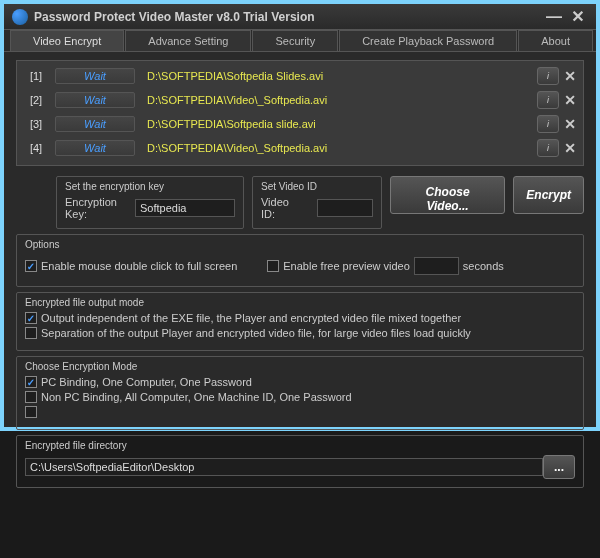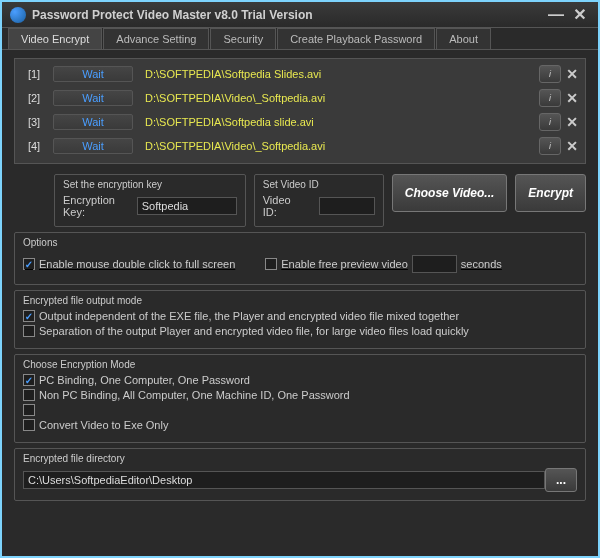--- a/index.html
+++ b/index.html
@@ -1,47 +1,47 @@
 <!DOCTYPE html>
 <html><head>
   <meta charset="utf-8">
   <style>
     * { box-sizing: border-box; margin: 0; padding: 0; }
     body { font-family: 'Segoe UI', Tahoma, sans-serif; font-size: 11px; background: #1a1a1a; width: 600px; height: 558px; overflow: hidden; }
-    .window { width: 600px; height: 558px; background: #2a2a2a; border: 2px solid #7dd3fc; }
+    .window { width: 600px; height: 431px; background: #2a2a2a; border: 4px solid #7dd3fc; }
     .titlebar { height: 26px; background: linear-gradient(#3a3a3a, #2a2a2a); border-bottom: 1px solid #555; display: flex; align-items: center; padding: 0 8px; color: #d0d0d0; font-weight: bold; font-size: 12px; }
     .titlebar .icon { width: 16px; height: 16px; margin-right: 6px; background: radial-gradient(circle at 30% 30%, #4a9eff, #1a5fa0); border-radius: 50%; }
     .titlebar .spacer { flex: 1; }
     .titlebar .win-btn { width: 20px; height: 20px; margin-left: 4px; color: #ccc; cursor: pointer; display: flex; align-items: center; justify-content: center; font-size: 16px; font-weight: bold; }
     .tabs { display: flex; background: #2a2a2a; border-bottom: 1px solid #555; padding-left: 6px; }
-    .tab { padding: 4px 12px; background: #333; color: #bbb; border: 1px solid #555; border-bottom: none; margin-right: 1px; cursor: pointer; font-size: 11px; }
+    .tab { padding: 4px 22px; background: #333; color: #bbb; border: 1px solid #555; border-bottom: none; margin-right: 1px; cursor: pointer; font-size: 11px; }
     .tab.active { background: #444; color: #ddd; }
     .content { padding: 8px 12px; }
     .file-list { background: #3a3a3a; border: 1px solid #555; padding: 4px; }
     .file-row { display: flex; align-items: center; height: 22px; margin-bottom: 2px; }
     .file-idx { width: 30px; color: #ddd; text-align: center; }
-    .file-status { width: 80px; color: #4a9eff; text-align: center; background: linear-gradient(#454545, #3a3a3a); border: 1px solid #555; border-radius: 2px; margin: 0 4px; padding: 1px 0; }
+    .file-status { width: 80px; color: #4a9eff; text-align: center; background: linear-gradient(#454545, #3a3a3a); border: 1px solid #555; border-radius: 2px; margin: 0 4px; padding: 1px 0; font-style: italic; }
     .file-path { flex: 1; color: #e8e850; padding-left: 8px; white-space: nowrap; overflow: hidden; }
     .file-btn { width: 22px; height: 18px; background: linear-gradient(#555, #3a3a3a); border: 1px solid #666; border-radius: 3px; margin-left: 3px; cursor: pointer; display: flex; align-items: center; justify-content: center; color: #ccc; font-size: 9px; font-style: italic; }
     .file-close { width: 18px; height: 18px; color: #ccc; cursor: pointer; display: flex; align-items: center; justify-content: center; font-size: 14px; font-weight: bold; margin-left: 2px; }
     .row-section { border: 1px solid #555; padding: 4px 8px 8px; margin-top: 5px; border-radius: 2px; }
     .top-row { display: flex; gap: 8px; margin-top: 10px; padding-left: 40px; }
     .enc-key-box, .vid-id-box { border: 1px solid #555; padding: 4px 8px 8px; border-radius: 2px; }
     .enc-key-box { flex: 1; }
     .vid-id-box { width: 130px; }
     .section-label { color: #ccc; font-size: 10px; margin-bottom: 4px; display: block; }
     .inline-row { display: flex; align-items: center; gap: 18px; }
     .inline-row label { color: #ccc; }
     input[type="text"] { background: #1e1e1e; border: 1px solid #555; color: #ddd; padding: 2px 4px; font-size: 11px; height: 18px; }
     .btn-large { background: linear-gradient(#555, #3a3a3a); border: 1px solid #777; border-radius: 3px; color: #fff; font-weight: bold; padding: 8px 12px; cursor: pointer; font-size: 12px; height: 38px; font-style: italic; }
     .btn-small { background: linear-gradient(#555, #3a3a3a); border: 1px solid #777; border-radius: 3px; color: #fff; font-weight: bold; padding: 4px 10px; cursor: pointer; font-size: 12px; }
     .chk-row { display: flex; align-items: center; gap: 4px; color: #ccc; margin: 3px 0; }
     .chk { width: 12px; height: 12px; border: 1px solid #888; background: #1e1e1e; display: inline-flex; align-items: center; justify-content: center; cursor: pointer; }
     .chk.checked::after { content: "✓"; color: #4a9eff; font-size: 10px; font-weight: bold; }
-    .options-row { display: flex; align-items: center; gap: 30px; text-decoration: underline; }
+    .options-row { display: flex; align-items: center; gap: 30px; }
     .inline-input-sm { width: 45px; }
     .dir-row { display: flex; align-items: center; }
     .dir-input { flex: 1; }
   </style>
 </head>
 <body>
 
 <div class="window">
   <div class="titlebar">
     <span class="icon"></span>
@@ -144,24 +144,20 @@
         <span class="chk checked"></span>
         <span>PC Binding, One Computer, One Password</span>
       </div>
       <div class="chk-row">
         <span class="chk"></span>
         <span>Non PC Binding, All Computer, One Machine ID, One Password</span>
       </div>
       <div class="chk-row">
         <span class="chk"></span>
       </div>
-      <div class="chk-row">
-        <span class="chk"></span>
-        <span>Convert Video to Exe Only</span>
-      </div>
     </div>
 
     <div class="row-section">
       <span class="section-label">Encrypted file directory</span>
       <div class="dir-row">
         <input type="text" class="dir-input" value="C:\Users\SoftpediaEditor\Desktop" style="">
         <button class="btn-small">...</button>
       </div>
     </div>
 

